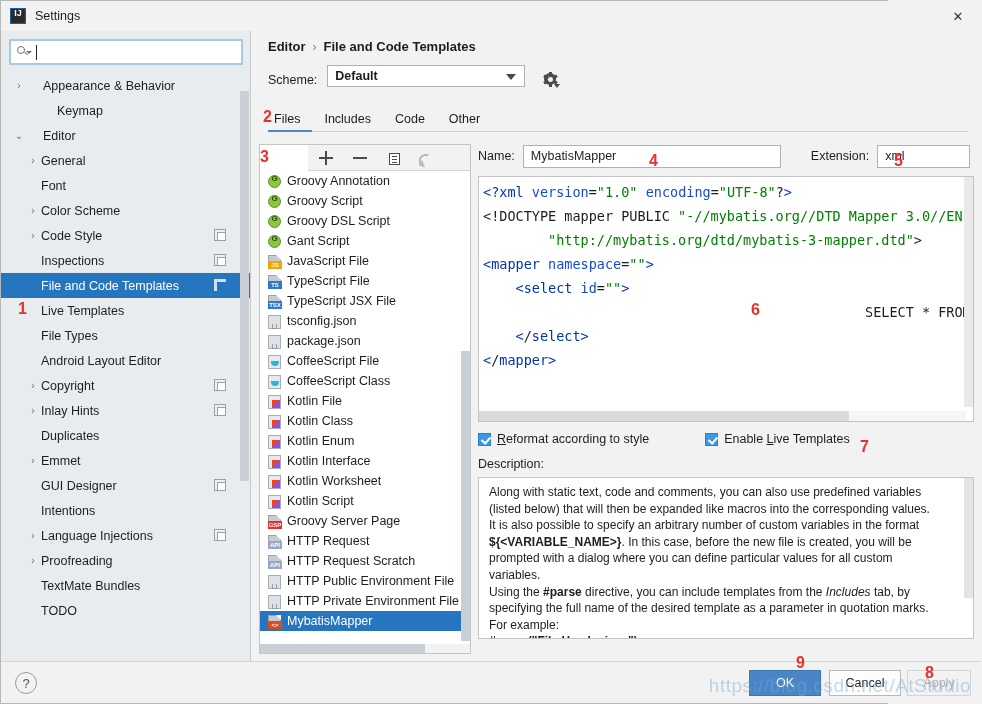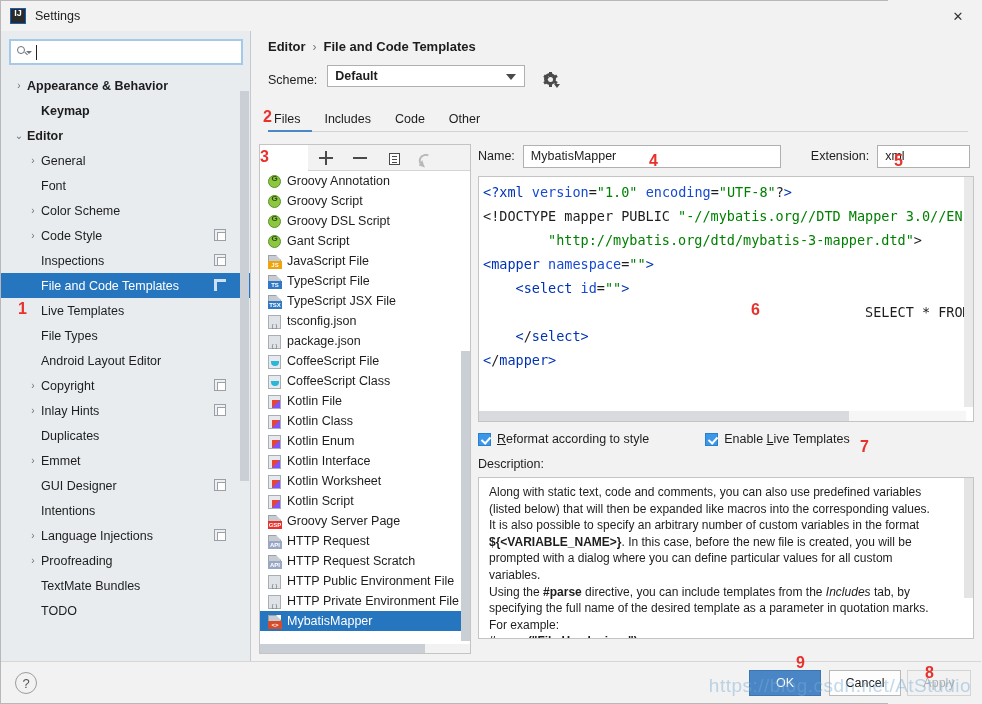--- a/index.html
+++ b/index.html
@@ -105,21 +105,21 @@
     white-space: nowrap;
   }
   .tree-row.selected { background: #2675bf; color: #ffffff; }
   .tree-arrow {
     width: 16px; flex: none;
     display: flex; align-items: center; justify-content: center;
     color: #6e7276; font-size: 10px;
   }
   .tree-arrow.none { visibility: hidden; }
   .tree-label { font-size: 12.5px; }
-  .tree-label.bold { font-weight: bold; }
+  .tree-label.bold { font-weight: normal; margin-left: 16px; }
   .tree-row.depth1 { padding-left: 10px; }
   .tree-row.depth2 { padding-left: 24px; }
   .copy-badge {
     position: absolute; right: 24px; top: 6px;
     width: 12px; height: 12px;
     border: 1px solid #9aa0a6;
     background: #eef1f3;
   }
   .copy-badge:before {
     content: ""; position: absolute; left: 2px; top: 2px;

